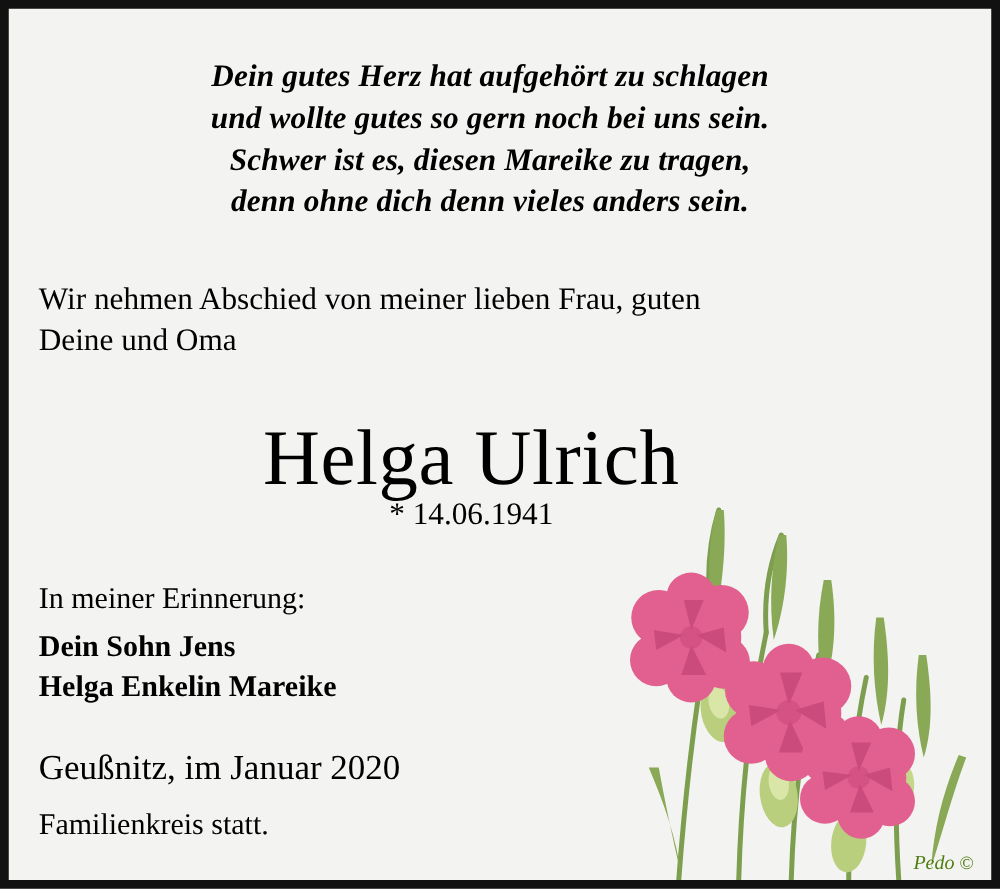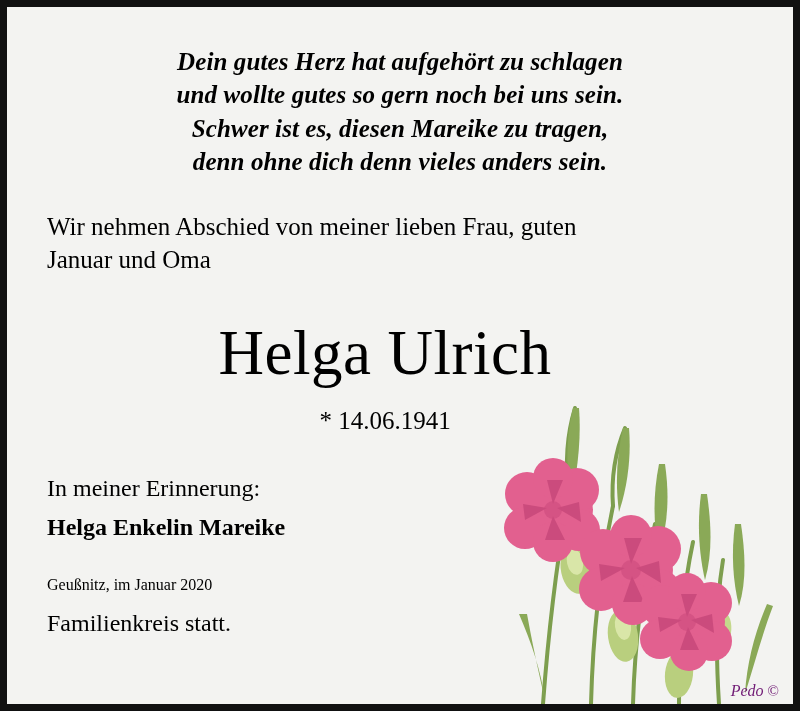--- a/index.html
+++ b/index.html
@@ -15,39 +15,39 @@
     overflow: hidden;
   }
 
   #obituary {
     position: relative;
     box-sizing: border-box;
     width: 800px;
     height: 711px;
     background: #f3f3f1;
     border: 7px solid #111111;
-    padding: 30px 40px 20px 40px;
+    padding: 30px 40px 20px 24px;
     overflow: hidden;
   }
 
   
   .poem {
     text-align: center;
     font-weight: bold;
     font-style: italic;
     font-size: 25px;
     line-height: 1.33;
     margin: 8px 0 0 0;
     letter-spacing: 0.1px;
   }
   .poem .line { display: block; white-space: nowrap; }
 
   
   .intro {
-    margin-top: 32px;
+    margin-top: 45px;
     font-size: 25px;
     line-height: 1.32;
     max-width: 650px;
   }
   .intro .line { display: block; }
 
   
   .name {
     text-align: center;
     font-size: 63px;
@@ -56,21 +56,20 @@
     margin-right: 30px;
     font-weight: normal;
     letter-spacing: 0.5px;
   }
 
   
   .dates {
     display: flex;
     justify-content: center;
     gap: 96px;
-    margin-top: 22px;
     margin-right: 30px;
     font-size: 25px;
   }
   .dates .date { white-space: nowrap; }
 
   
   .memory {
     margin-top: 38px;
     font-size: 24px;
     line-height: 1.3;
@@ -78,39 +77,39 @@
   .memory-heading { font-weight: normal; }
   .mourners {
     margin-top: 8px;
     font-weight: bold;
   }
   .mourners .line { display: block; line-height: 1.32; }
 
   
   .place {
     margin-top: 32px;
-    font-size: 16px;
+    font-size: 28px;
   }
   .funeral {
     margin-top: 14px;
     font-size: 24px;
     line-height: 1.3;
     max-width: 460px;
   }
   .funeral .line { display: block; }
 
   
   .credit {
     position: absolute;
     right: 14px;
     bottom: 4px;
     font-family: "Liberation Serif", serif;
     font-style: italic;
     font-size: 16px;
-    color: #701a75;
+    color: #4d7c0f;
     display: flex;
     align-items: center;
     gap: 4px;
   }
   .credit .c-mark {
     font-style: normal;
     font-size: 15px;
   }
 
   
@@ -130,32 +129,33 @@
 
   <div class="poem">
     <span class="line">Dein gutes Herz hat aufgehört zu schlagen</span>
     <span class="line">und wollte gutes so gern noch bei uns sein.</span>
     <span class="line">Schwer ist es, diesen Mareike zu tragen,</span>
     <span class="line">denn ohne dich denn vieles anders sein.</span>
   </div>
 
   <div class="intro">
     <span class="line">Wir nehmen Abschied von meiner lieben Frau, guten</span>
-    <span class="line">Januar und Oma</span>
+    <span class="line">Deine und Oma</span>
   </div>
 
   <div class="name">Helga Ulrich</div>
 
   <div class="dates">
     <span class="date">* 14.06.1941</span>
   </div>
 
   <div class="memory">
     <div class="memory-heading">In meiner Erinnerung:</div>
     <div class="mourners">
+      <span class="line">Dein Sohn Jens</span>
       <span class="line">Helga Enkelin Mareike</span>
     </div>
   </div>
 
   <div class="place">Geußnitz, im Januar 2020</div>
 
   <div class="funeral">
     <span class="line">Familienkreis statt.</span>
   </div>
 

